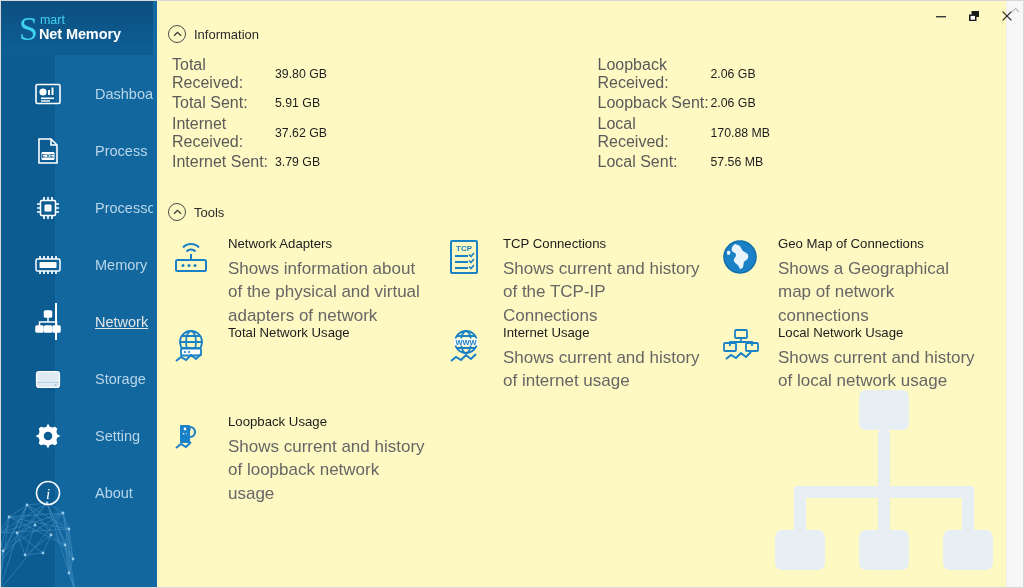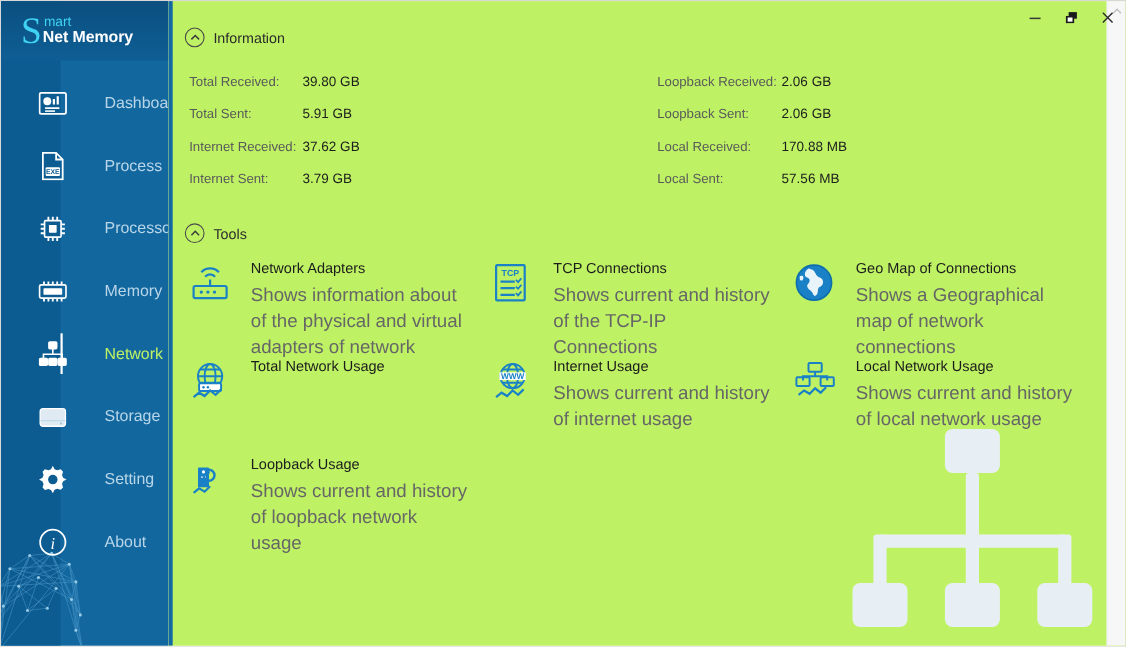--- a/index.html
+++ b/index.html
@@ -70,41 +70,41 @@
     width: 54px; flex: 0 0 54px;
     display: flex; align-items: center; justify-content: center;
     color: #ffffff;
   }
   .nav-ico svg { display: block; }
   .nav-label {
     font-size: 14.5px;
     color: #b9d6e8;
     padding-left: 20px;
   }
-  .nav-item.active .nav-label { color: #bef264; }
+  .nav-item.active .nav-label { color: #e5e5e5; text-decoration: underline; }
   .nav-item.active .nav-sep {
     position: absolute;
     left: 54px; top: 10px; bottom: 10px;
     width: 1.5px; background: #ffffff;
   }
 
   .fingerprint {
     position: absolute;
     left: -32px; bottom: -6px;
     width: 140px; height: 120px;
     z-index: 1;
     opacity: 0.85;
   }
 
   
   .content {
     position: relative;
     flex: 1 1 auto;
     height: 100%;
-    background: #bef264;
+    background: #fef9c3;
     overflow: hidden;
   }
   .content-stripe {
     position: absolute; left: 0; top: 0; bottom: 0;
     width: 4px; background: #1468a3;
   }
 
   .titlebar {
     position: absolute;
     right: 0; top: 0;
@@ -172,21 +172,21 @@
     margin-top: 16px;
     padding-left: 9px;
   }
   .info-col { width: 435px; }
   .info-row {
     display: flex;
     align-items: center;
     height: 29.5px;
   }
   .info-label {
-    font-size: 12px; color: #5a5a5a;
+    font-size: 16px; color: #5a5a5a;
     width: 103px; flex: 0 0 103px;
   }
   .info-col.right .info-label { width: 113px; flex: 0 0 113px; }
   .info-value { font-size: 12.3px; color: #1d1d1d; text-align: center; }
 
   
   .tools-head { margin-top: 26px; }
   .tools-grid {
     display: flex;
     flex-wrap: wrap;

